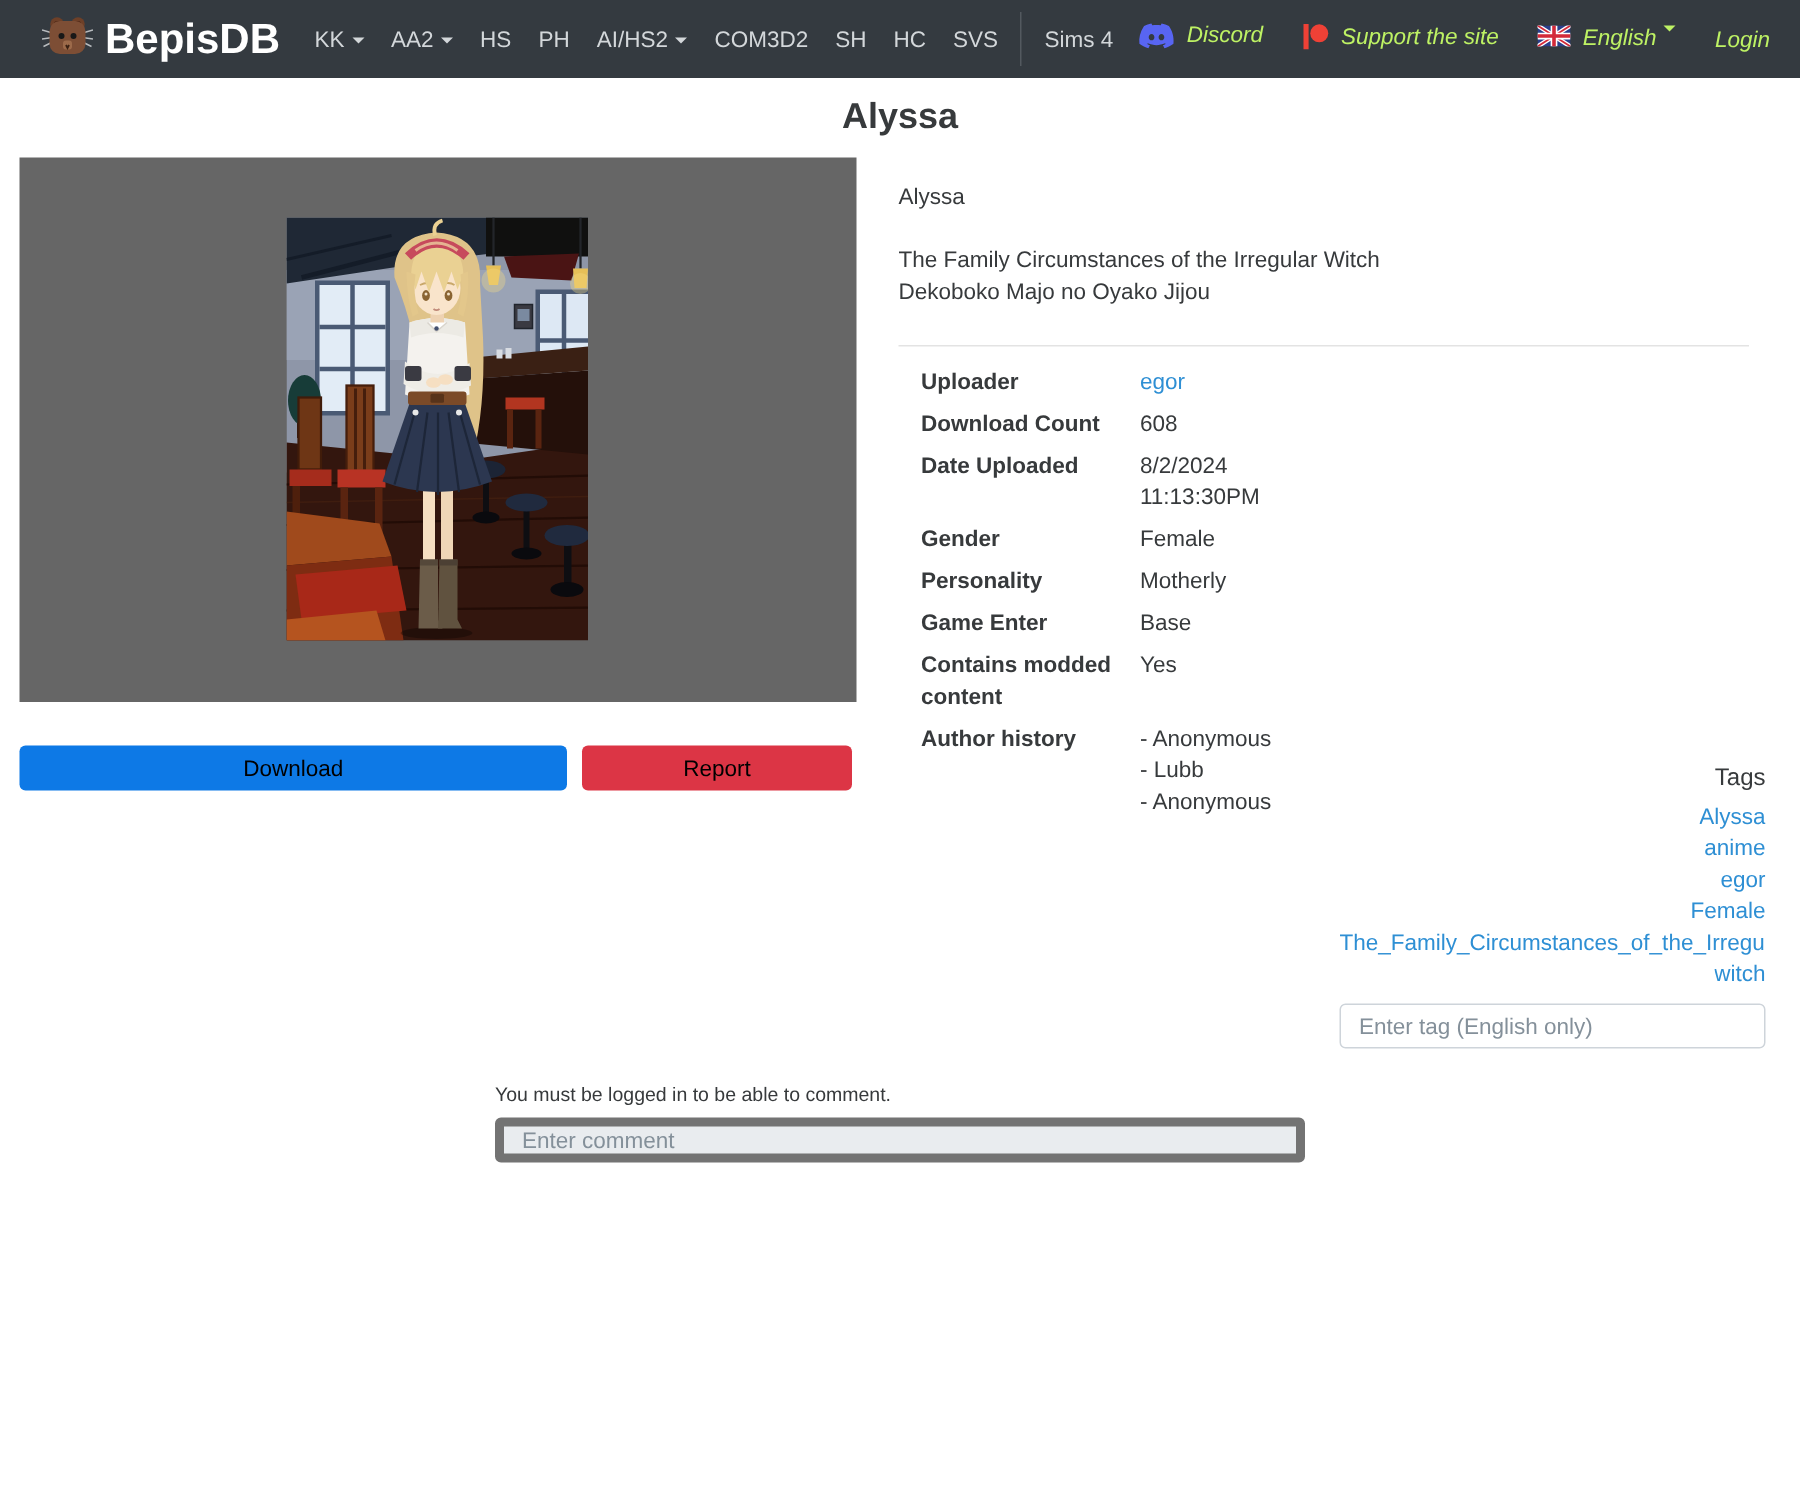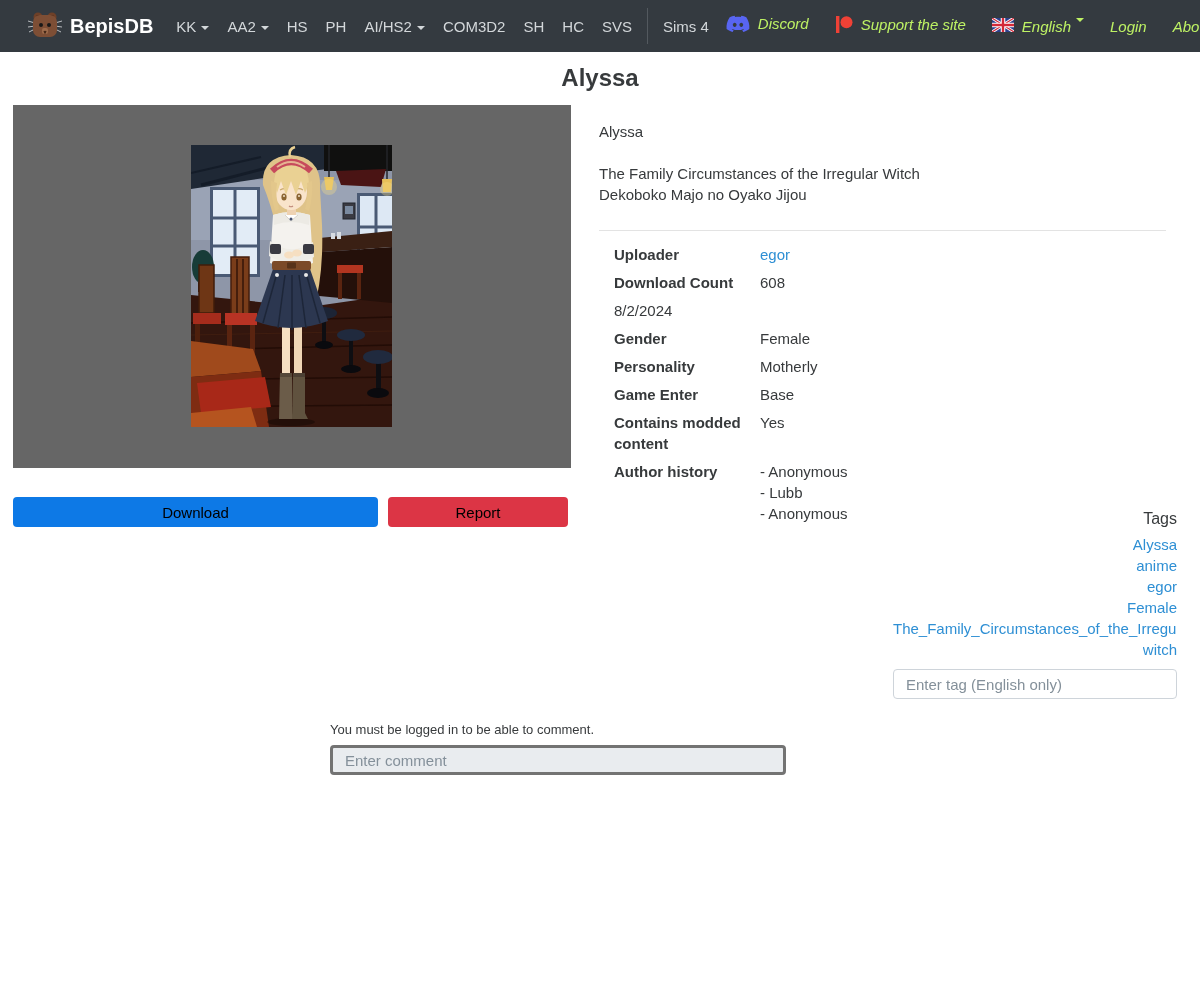--- a/index.html
+++ b/index.html
@@ -8,21 +8,21 @@
     font-family:"Liberation Sans", sans-serif;
     background:#ffffff; color:#373a3c; overflow:hidden; position:relative;
   }
   
   .navbar {
     position:absolute; left:0; top:0; width:1200px; height:52px;
     background:#343a40; display:flex; align-items:center;
     padding:0 36px 0 28px; font-size:15px;
   }
   .brand { display:flex; align-items:center; margin-right:14px; cursor:pointer; }
-  .brand-title { color:#ffffff; font-size:20px; font-weight:700; margin-left:8px; }
+  .brand-title { color:#ffffff; font-size:28px; font-weight:700; margin-left:8px; }
   .nav-links { display:flex; align-items:center; list-style:none; }
   .nav-link {
     color:#d3d7da; padding:6px 9px; cursor:pointer; white-space:nowrap;
   }
   .caret {
     display:inline-block; width:0; height:0; margin-left:5px; vertical-align:middle;
     border-left:4px solid transparent; border-right:4px solid transparent;
     border-top:4px solid currentColor;
   }
   .nav-sep { width:1px; height:36px; background:#53595f; margin:0 6px; }
@@ -70,21 +70,21 @@
   .tag-input {
     margin-top:9px; width:284px; height:30px; border:1px solid #ced4da; border-radius:4px;
     padding:0 12px; font-size:15px; font-family:"Liberation Sans",sans-serif; color:#495057;
     background:#ffffff;
   }
   .tag-input::placeholder, .comment-input::placeholder { color:#84909a; }
   
   .comments { position:absolute; left:330px; top:722px; width:540px; }
   .comment-notice { font-size:13px; line-height:15px; color:#373a3c; }
   .comment-input {
-    margin-top:8px; width:456px; height:30px; border:3px solid #737373; border-radius:4px;
+    margin-top:8px; width:540px; height:30px; border:6px solid #737373; border-radius:4px;
     padding:0 12px; font-size:15px; font-family:"Liberation Sans",sans-serif;
     background:#e9ecef; color:#495057;
   }
 </style>
 </head>
 <body>
 
 <nav class="navbar">
   <div class="brand">
     <span>
@@ -324,22 +324,24 @@
   <div class="dtable">
     <div class="drow">
       <div class="dlabel">Uploader</div>
       <div class="dvalue"><a class="link">egor</a></div>
     </div>
     <div class="drow">
       <div class="dlabel">Download Count</div>
       <div class="dvalue">608</div>
     </div>
     <div class="drow">
+      <div class="dlabel">Date Uploaded</div>
       <div class="dvalue">
         <div>8/2/2024</div>
+        <div>11:13:30PM</div>
       </div>
     </div>
     <div class="drow">
       <div class="dlabel">Gender</div>
       <div class="dvalue">Female</div>
     </div>
     <div class="drow">
       <div class="dlabel">Personality</div>
       <div class="dvalue">Motherly</div>
     </div>

